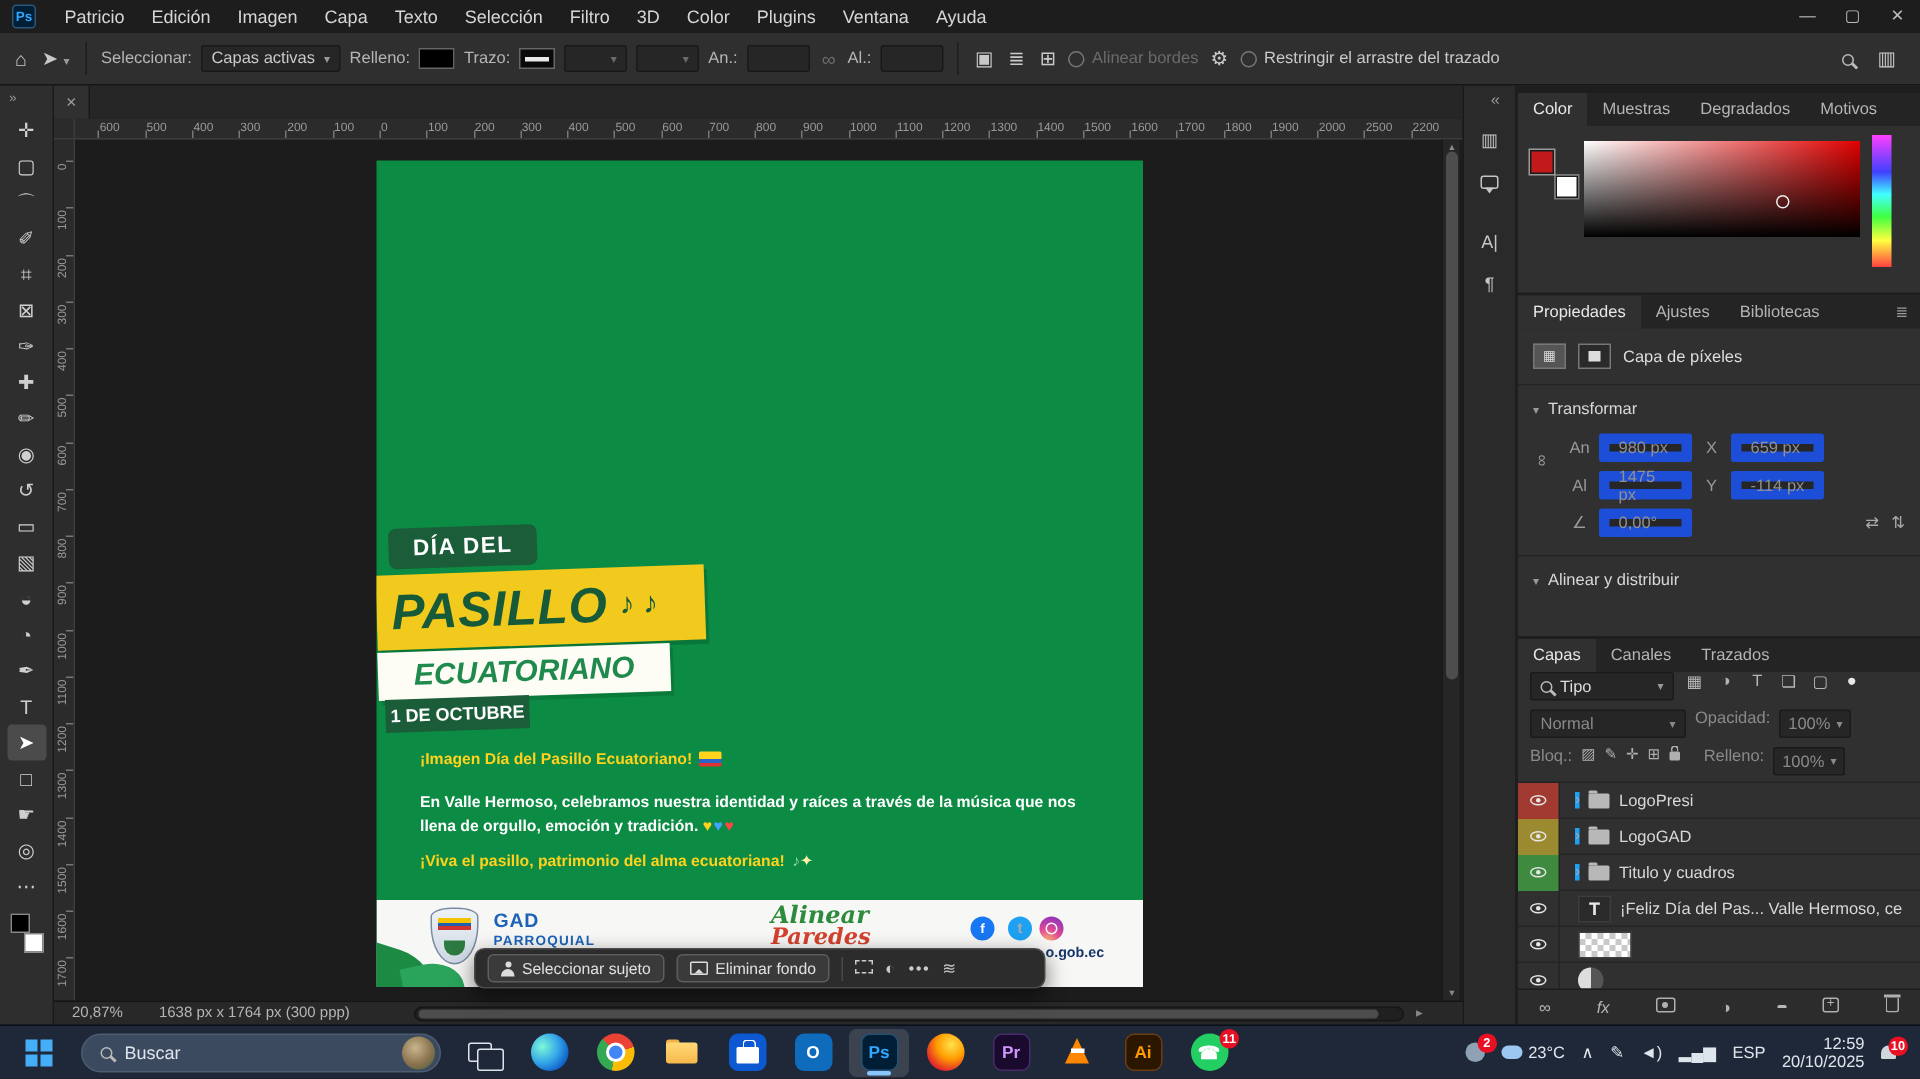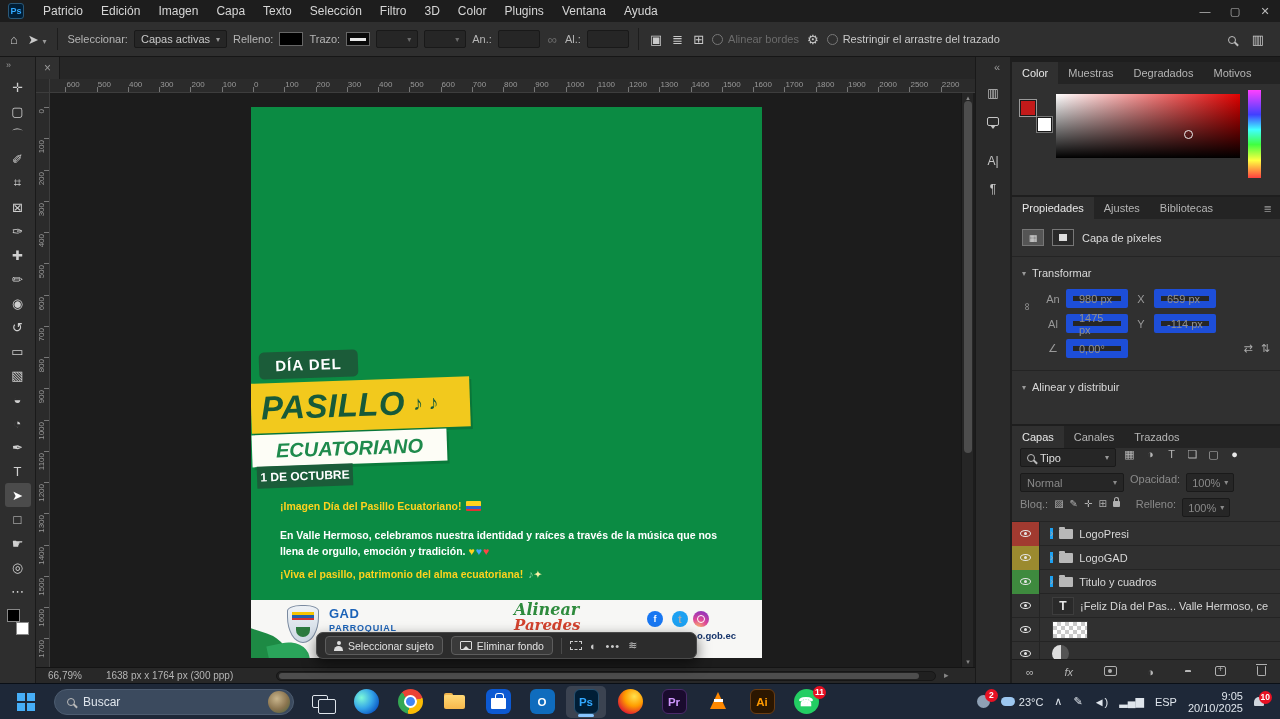--- a/index.html
+++ b/index.html
@@ -487,21 +487,21 @@
       <span>Eliminar fondo</span>
     </button>
   <span class="csep"></span>
   <span class="cicon"><i class="icon-dashedbox"></i></span>
   <span class="cicon">◐</span>
   <span class="cicon">•••</span>
   <span class="cicon">≋</span>
 </div>
 
 <div id="statusbar">
-  <span class="sb-zoom">66,79%</span>
+  <span class="sb-zoom">20,87%</span>
   <span class="sb-info">1638 px x 1764 px (300 ppp)</span>
   <span class="hscroll">
       <span class="thumb"></span>
     </span>
   <span class="sb-arrow">▸</span>
 </div>
 
 <div id="iconstrip">
   <span class="strip-collapse">«</span>
   <span class="strip-icon">▥</span>
@@ -739,21 +739,21 @@
     <span class="tray-item">
         <i class="cloud"></i>
         <span>23°C</span>
       </span>
     <span class="tray-item">∧</span>
     <span class="tray-item">✎</span>
     <span class="tray-item">◄)</span>
     <span class="tray-item">▂▄▆</span>
     <span class="tray-item">ESP</span>
     <span class="tray-clock">
-      <span>9:05</span>
+      <span>12:59</span>
       <span>20/10/2025</span>
     </span>
     <span class="tray-item">
         <i class="bell"></i>
         <b class="badge">10</b>
       </span>
   </div>
 </div>
 
 </body></html>

